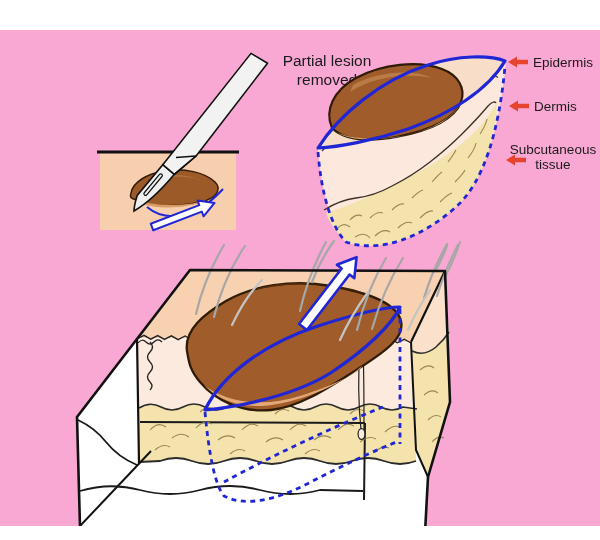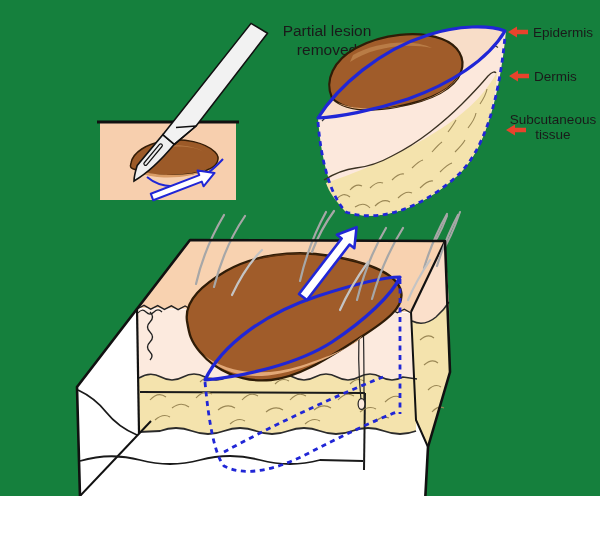--- a/index.html
+++ b/index.html
@@ -1,21 +1,22 @@
 <!DOCTYPE html>
 <html><head>
 <meta charset="utf-8">
 <style>
   html,body{margin:0;padding:0;background:#fff;}
   .canvas{
     position:relative;
     width:600px;height:496px;
-    background:#15803d;
+    background:#f9a8d4;
     font-family:"Liberation Sans", sans-serif;
     overflow:hidden;
+    margin-top:30px;
   }
   svg{position:absolute;left:0;top:0;}
   text{fill:#1a1a1a;}
   .caption{font-size:15.5px;}
   .lbl{font-size:13.5px;}
 </style>
 </head>
 <body>
 
 <div class="canvas">

